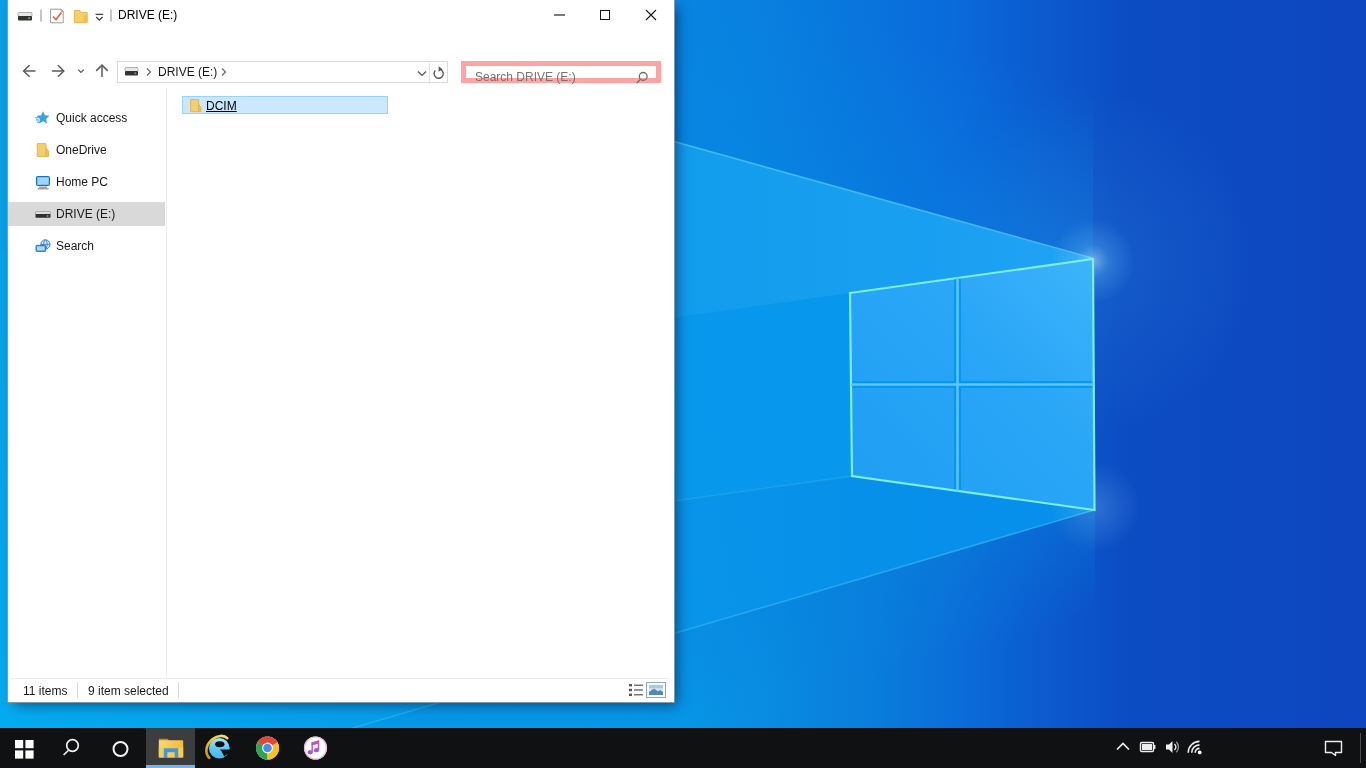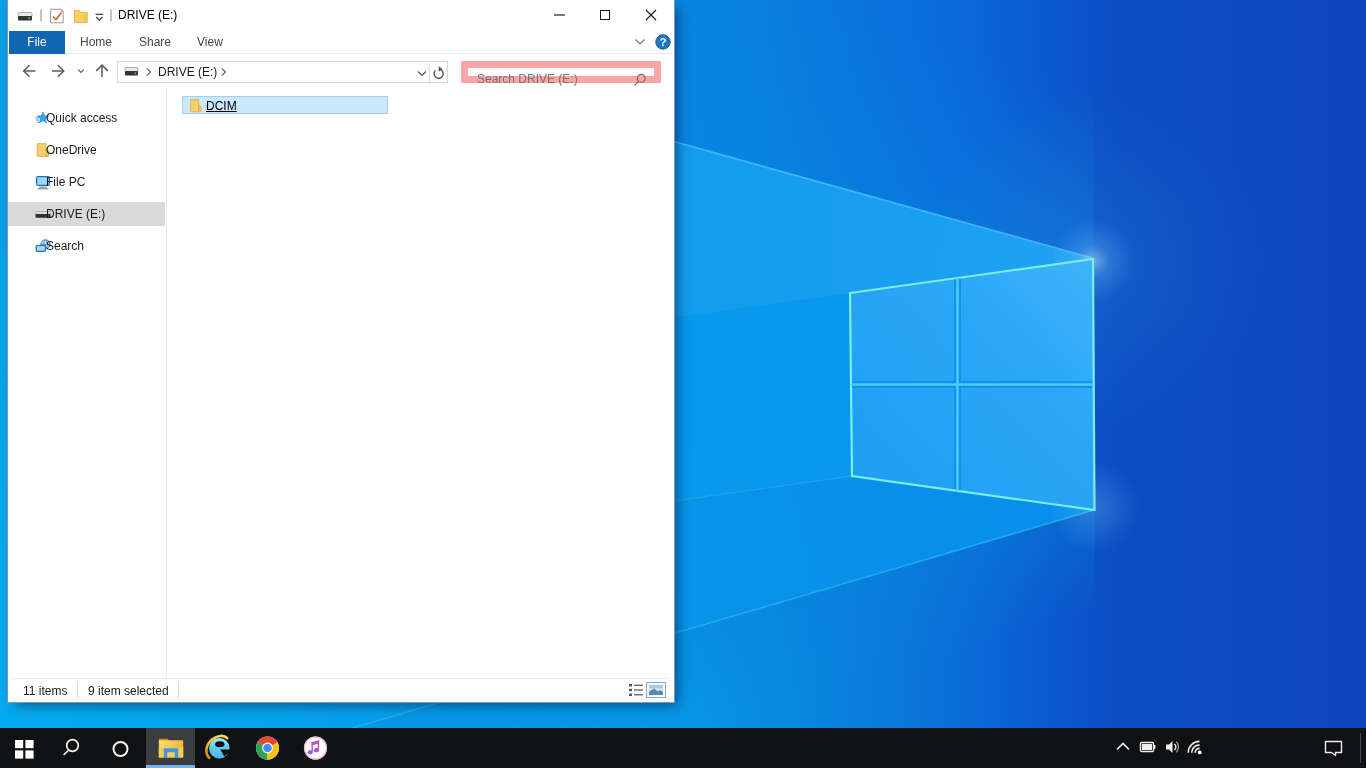--- a/index.html
+++ b/index.html
@@ -17,27 +17,27 @@
          box-shadow: 5px 5px 12px -3px rgba(0,0,35,0.5); }
   .titlebar { position:absolute; left:0; top:0; width:100%; height:30px; background:#fff; }
   .title { position:absolute; left:110px; top:8px; font-size:12px; color:#000; }
   .capbtn { position:absolute; top:0; height:30px; width:46px; }
   .menurow { position:absolute; left:0; top:30px; width:100%; height:24px; background:#fff; border-bottom:1px solid #ececec;}
   .filetab { position:absolute; left:1px; top:1px; width:56px; height:23px; background:#1066b0; color:#fff;
              font-size:12px; text-align:center; line-height:23px; }
   .mtab { position:absolute; top:1px; height:23px; font-size:12px; color:#444; line-height:23px; }
   .addrrow { position:absolute; left:0; top:54px; width:100%; height:34px; background:#fff; }
   .addrfield { position:absolute; left:109px; top:7px; width:331px; height:22px; border:1px solid #d9d9d9; background:#fff; }
-  .searchfield { position:absolute; left:453px; top:7px; width:200px; height:22px; border:7px solid #fca5a5; background:#fff; }
+  .searchfield { position:absolute; left:453px; top:7px; width:200px; height:22px; border:5px solid #fca5a5; background:#fff; }
   .searchtext { position:absolute; left:9px; top:4px; font-size:12px; color:#747474; }
   .body { position:absolute; left:0; top:88px; width:665px; height:590px; background:#fff; }
   .navsep { position:absolute; left:158px; top:88px; width:1px; height:590px; background:#ebebeb; }
   .navitem { position:absolute; left:0; width:157px; height:24px; font-size:12px; color:#1a1a1a; }
   .navsel { background:#d9d9d9; }
-  .navlabel { position:absolute; left:38px; top:5px; }
+  .navlabel { position:absolute; left:48px; top:5px; }
   .navicon { position:absolute; left:27px; top:4px; width:16px; height:16px; }
   .dcim { position:absolute; left:174px; top:8px; width:206px; height:18px; background:#cce8ff; border:1px solid #99d1ff; }
   .dcimlabel { position:absolute; left:23px; top:2px; font-size:12px; color:#000;text-decoration:underline; }
   .statusbar { position:absolute; left:0; top:678px; width:665px; height:23px; background:#fff; border-top:1px solid #ebebeb;border-radius:6px; }
   .sbtext { position:absolute; top:5px; font-size:12px; color:#1a1a1a; }
   .sbsep { position:absolute; top:3px; width:1px; height:16px; background:#d9d9d9; }
   svg { display:block; }
   .abs { position:absolute; }
 </style>
 </head>
@@ -189,33 +189,20 @@
         <line x1="18" y1="15" x2="29" y2="15" stroke="#222" stroke-width="1.2"></line>
       </svg>
       <svg class="capbtn" style="right:46px;" width="46" height="30" viewBox="0 0 46 30">
         <rect x="18.5" y="10.5" width="9" height="9" fill="none" stroke="#171717" stroke-width="1"></rect>
       </svg>
       <svg class="capbtn" style="right:0;" width="46" height="30" viewBox="0 0 46 30">
         <path d="M18 10 L28 20 M28 10 L18 20" stroke="#171717" stroke-width="1.1"></path>
       </svg>
     </div>
 
-    <div class="menurow">
-      <div class="filetab">File</div>
-      <div class="mtab" style="left:72px;">Home</div>
-      <div class="mtab" style="left:131px;">Share</div>
-      <div class="mtab" style="left:189px;">View</div>
-      <svg class="abs" style="left:626px; top:6px;" width="12" height="12" viewBox="0 0 12 12">
-        <path d="M1.5 3.5 L6 8 L10.5 3.5" fill="none" stroke="#777" stroke-width="1.2"></path>
-      </svg>
-      <svg class="abs" style="left:647px; top:4px;" width="16" height="16" viewBox="0 0 16 16">
-        <circle cx="8" cy="8" r="7.2" fill="#1d79c7" stroke="#12568f" stroke-width="1"></circle>
-        <text x="8" y="12" font-size="11" font-weight="bold" fill="#fff" text-anchor="middle" font-family="Liberation Sans">?</text>
-      </svg>
-    </div>
 
     <div class="addrrow">
       <svg class="abs" style="left:12px; top:8px;" width="100" height="18" viewBox="0 0 100 18">
 
         <g stroke="#5b5b5b" stroke-width="1.5" fill="none">
           <path d="M9.5 3.2 L3.6 9 L9.5 14.8"></path>
           <line x1="3.9" y1="9" x2="15.5" y2="9"></line>
         </g>
 
         <g stroke="#5b5b5b" stroke-width="1.5" fill="none">
@@ -278,21 +265,21 @@
         </svg>
         <div class="navlabel">OneDrive</div>
       </div>
       <div class="navitem" style="top:82px;">
         <svg class="navicon" viewBox="0 0 16 16">
           <rect x="1.5" y="2.5" width="13" height="9" rx="0.8" fill="#5fb2ef" stroke="#1d6fb5" stroke-width="1"></rect>
           <rect x="2.6" y="3.6" width="10.8" height="6.8" fill="#9cd4fa"></rect>
           <rect x="4" y="12.6" width="8" height="1.2" fill="#8a8a8a"></rect>
           <rect x="2.6" y="14.2" width="10.8" height="1.2" fill="#8a8a8a"></rect>
         </svg>
-        <div class="navlabel">File PC</div>
+        <div class="navlabel">Home PC</div>
       </div>
       <div class="navitem navsel" style="top:114px;">
         <svg class="navicon" viewBox="0 0 16 16">
           <rect x="0.5" y="5.5" width="15" height="3.2" rx="0.8" fill="#ddd" stroke="#999" stroke-width="0.7"></rect>
           <rect x="0.5" y="8" width="15" height="3.8" rx="0.8" fill="#2f2f2f"></rect>
           <circle cx="12.6" cy="9.9" r="1" fill="#3ec24a"></circle>
         </svg>
         <div class="navlabel">DRIVE (E:)</div>
       </div>
       <div class="navitem" style="top:146px;">

